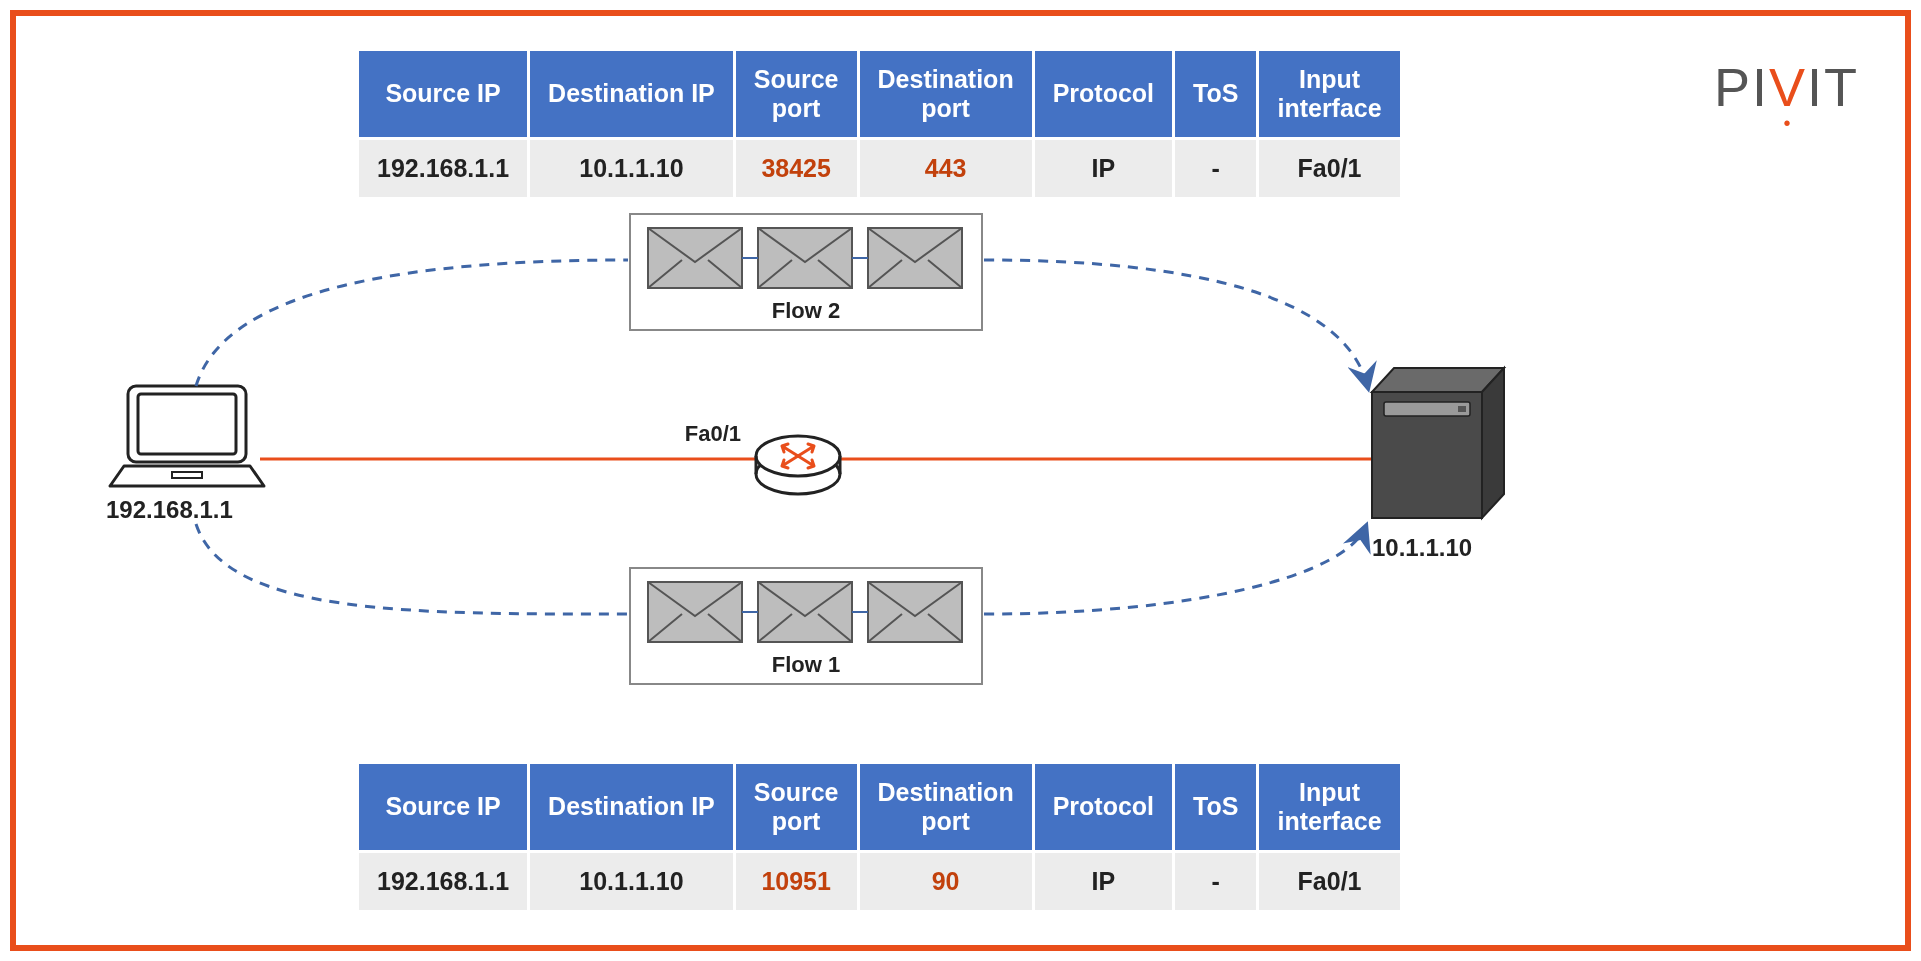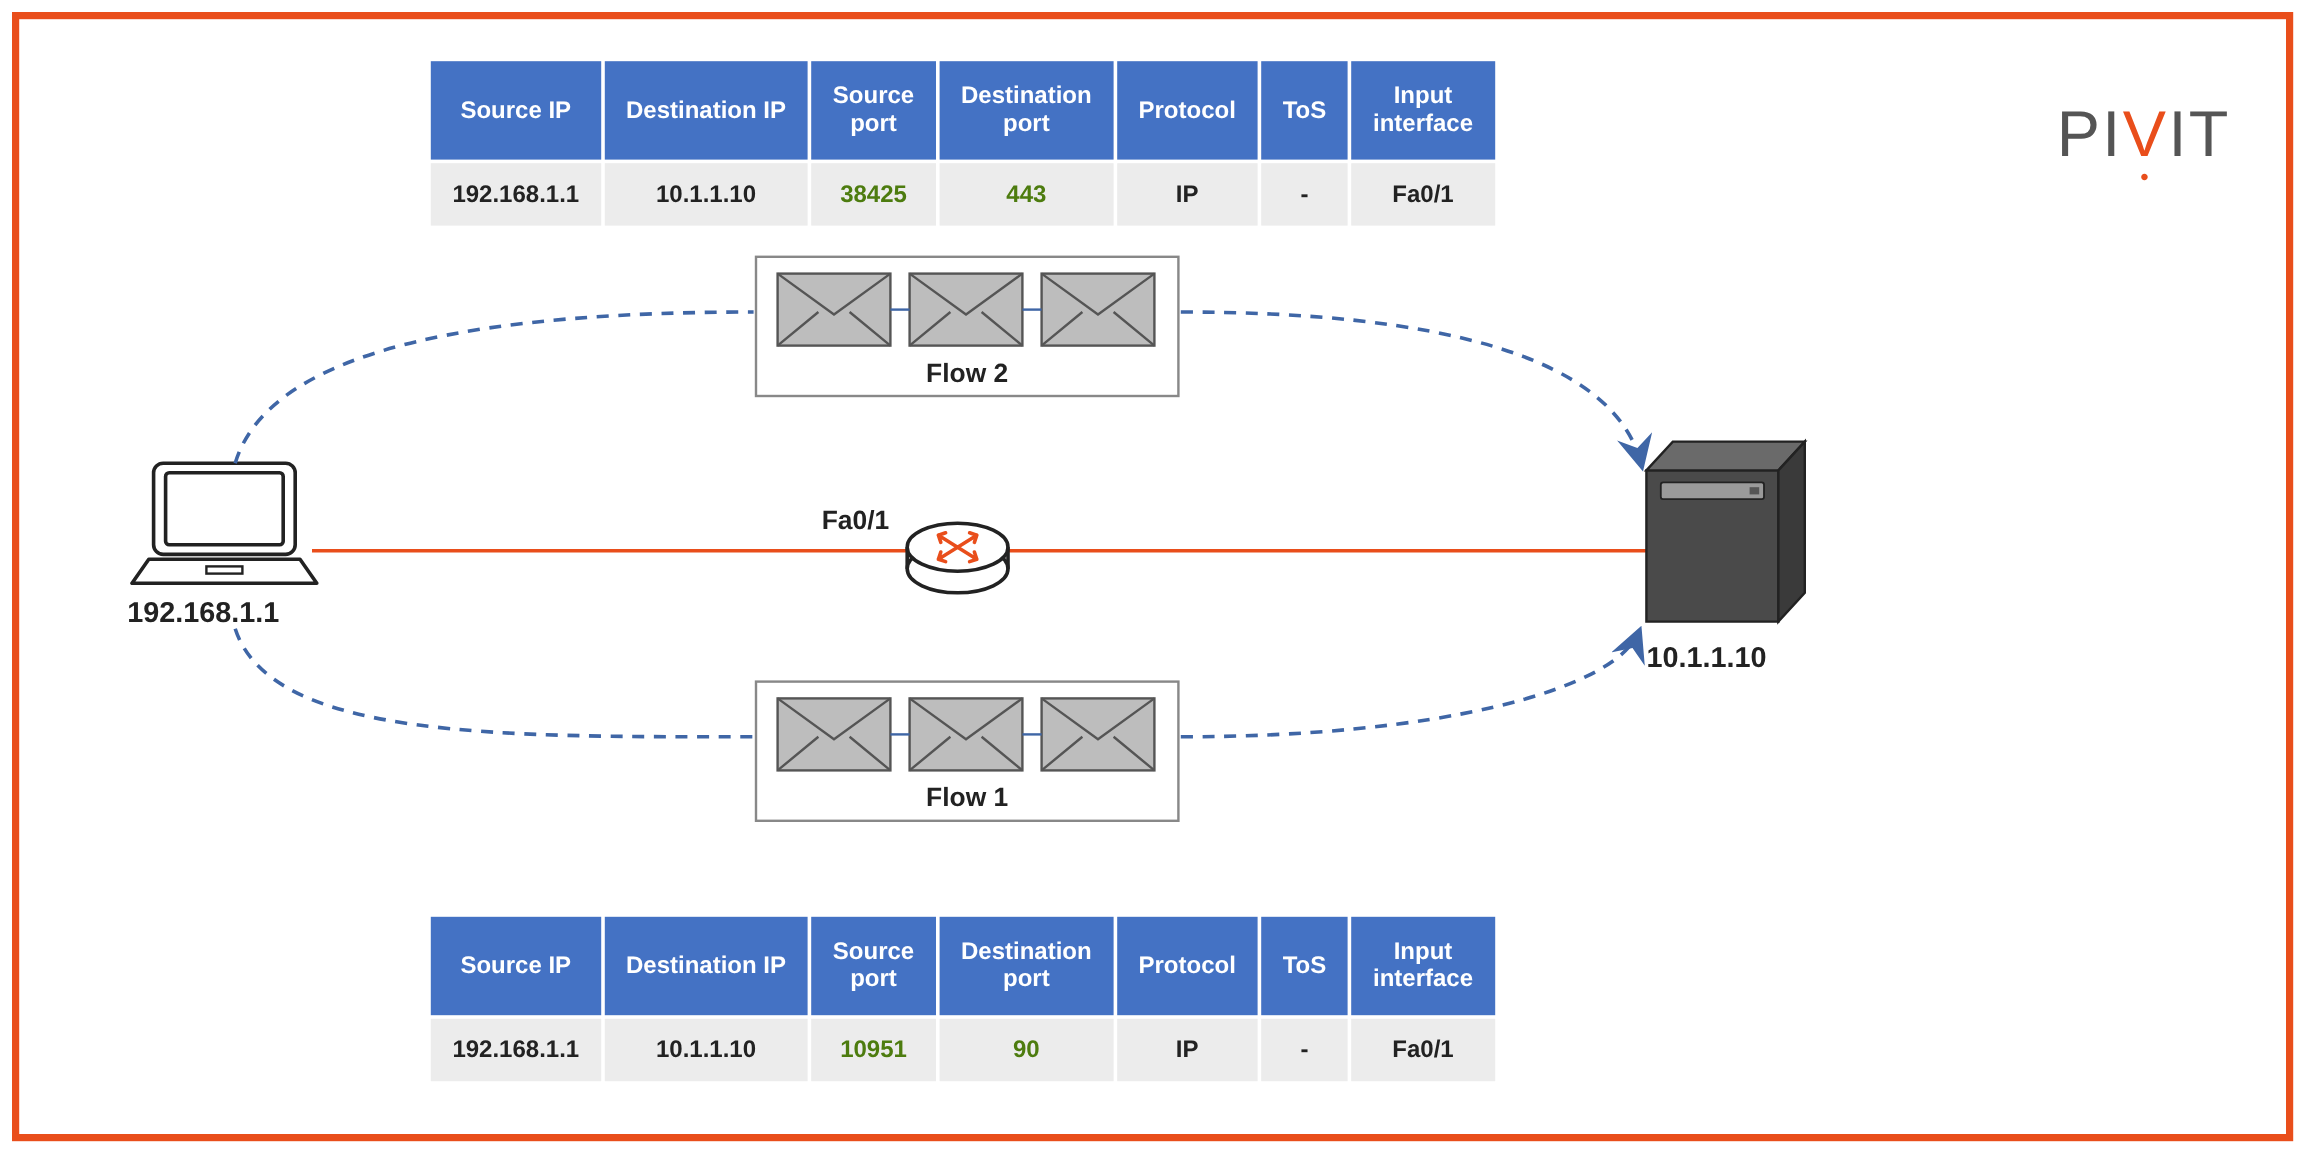--- a/index.html
+++ b/index.html
@@ -19,61 +19,60 @@
   }
   .logo {
     position: absolute;
     right: 46px;
     top: 40px;
     font-size: 54px;
     font-weight: 400;
     letter-spacing: 2px;
     color: #555;
     font-family: Arial, sans-serif;
-    margin-top: 25px;
   }
   .logo .v {
     color: #e94e1b;
     position: relative;
   }
   .logo .dot {
     color: #e94e1b;
     position: absolute;
     left: 50%;
     transform: translateX(-50%);
     bottom: -18px;
     font-size: 20px;
   }
 
   
   .flowtable {
     position: absolute;
     border-collapse: separate;
     border-spacing: 3px 3px;
-    font-size: 20px;
+    font-size: 25px;
   }
   .flowtable th {
     background: #4472c4;
     color: #fff;
     font-weight: 700;
     padding: 14px 18px;
     text-align: center;
     line-height: 1.15;
     vertical-align: middle;
     height: 82px;
   }
   .flowtable td {
     background: #ececec;
     color: #222;
     font-weight: 700;
     padding: 14px 18px;
     text-align: center;
     height: 52px;
   }
-  .flowtable td.hl { color: #4d7c0f; }
+  .flowtable td.hl { color: #c2410c; }
   #table-top { left: 340px; top: 32px; }
   #table-bot { left: 340px; top: 745px; }
 
   
   .canvas {
     position: absolute;
     left: 0; top: 0;
     width: 100%; height: 100%;
   }
 

